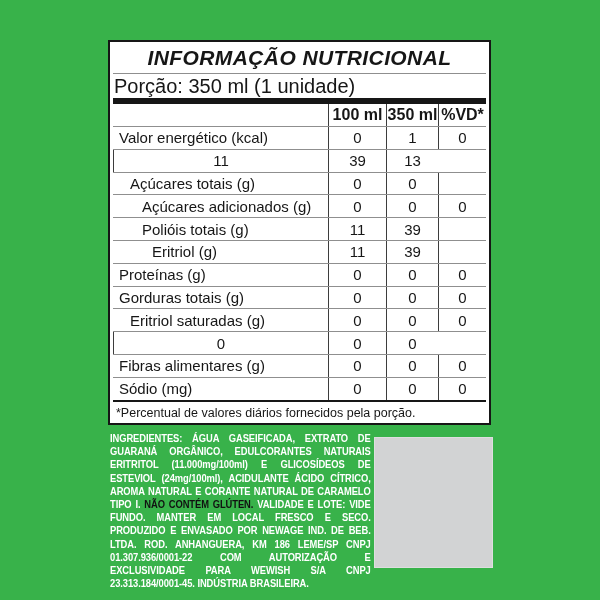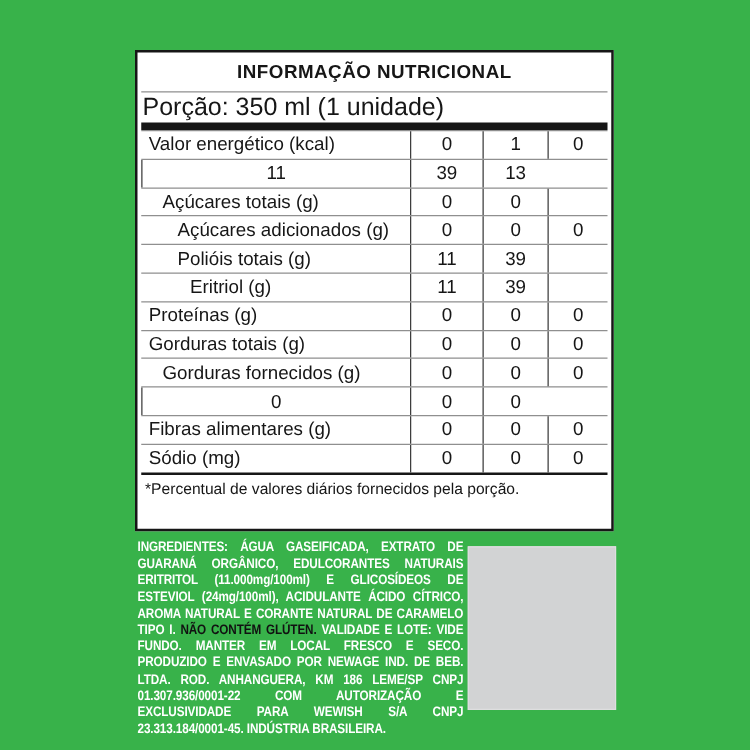--- a/index.html
+++ b/index.html
@@ -26,21 +26,21 @@
   .card {
     position: absolute;
     left: 108px; top: 40px;
     width: 383px; height: 385px;
     background: var(--label-paper);
     border: 2px solid var(--table-line);
   }
   .nt-title {
     height: 31px;
     display: flex; align-items: center; justify-content: center;
-    font-size: 15px; font-weight: bold; letter-spacing: 0.4px;
+    font-size: 21px; font-weight: bold; letter-spacing: 0.4px; font-style: italic;
   }
   .nt-hr { border: 0; border-top: 1px solid var(--row-line); margin: 0 3px; }
   .nt-serving {
     height: 24px; line-height: 24px;
     font-size: 20px; padding-left: 4px;
   }
   .nt-bar { height: 6px; background: var(--table-line); margin: 0 3px; }
 
   .nt-grid { margin: 0 3px; }
   .nt-row {
@@ -99,20 +99,26 @@
 </head>
 <body>
 
 <div class="card">
   <div class="nt-title">INFORMAÇÃO NUTRICIONAL</div>
   <hr class="nt-hr">
   <div class="nt-serving">Porção: 350 ml (1 unidade)</div>
   <div class="nt-bar"></div>
 
   <div class="nt-grid">
+    <div class="nt-row header">
+      <div class="cell cell-label"></div>
+      <div class="cell cell-val">100 ml</div>
+      <div class="cell cell-val">350 ml</div>
+      <div class="cell cell-val">%VD*</div>
+    </div>
     <div>
   <div class="nt-row">
     <div class="cell cell-label" style="padding-left: 6px;">Valor energético (kcal)</div>
     <div class="cell cell-val">0</div>
     <div class="cell cell-val">1</div>
     <div class="cell cell-val">0</div>
   </div>
 
   <div class="nt-row">
     <div class="cell cell-val">11</div>
@@ -156,21 +162,21 @@
   </div>
 
   <div class="nt-row">
     <div class="cell cell-label" style="padding-left: 6px;">Gorduras totais (g)</div>
     <div class="cell cell-val">0</div>
     <div class="cell cell-val">0</div>
     <div class="cell cell-val">0</div>
   </div>
 
   <div class="nt-row">
-    <div class="cell cell-label" style="padding-left: 17px;">Gorduras fornecidos (g)</div>
+    <div class="cell cell-label" style="padding-left: 17px;">Eritriol saturadas (g)</div>
     <div class="cell cell-val">0</div>
     <div class="cell cell-val">0</div>
     <div class="cell cell-val">0</div>
   </div>
 
   <div class="nt-row">
     <div class="cell cell-val">0</div>
     <div class="cell cell-val">0</div>
     <div class="cell cell-val">0</div>
   </div>

